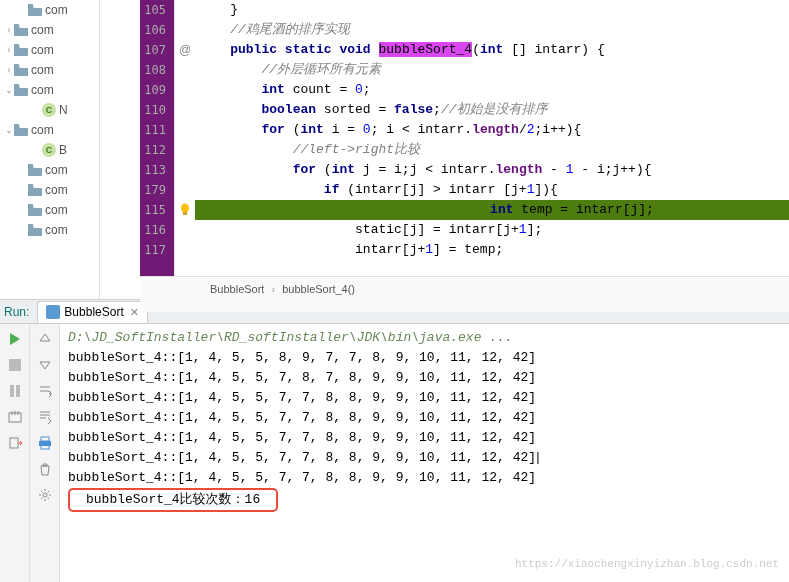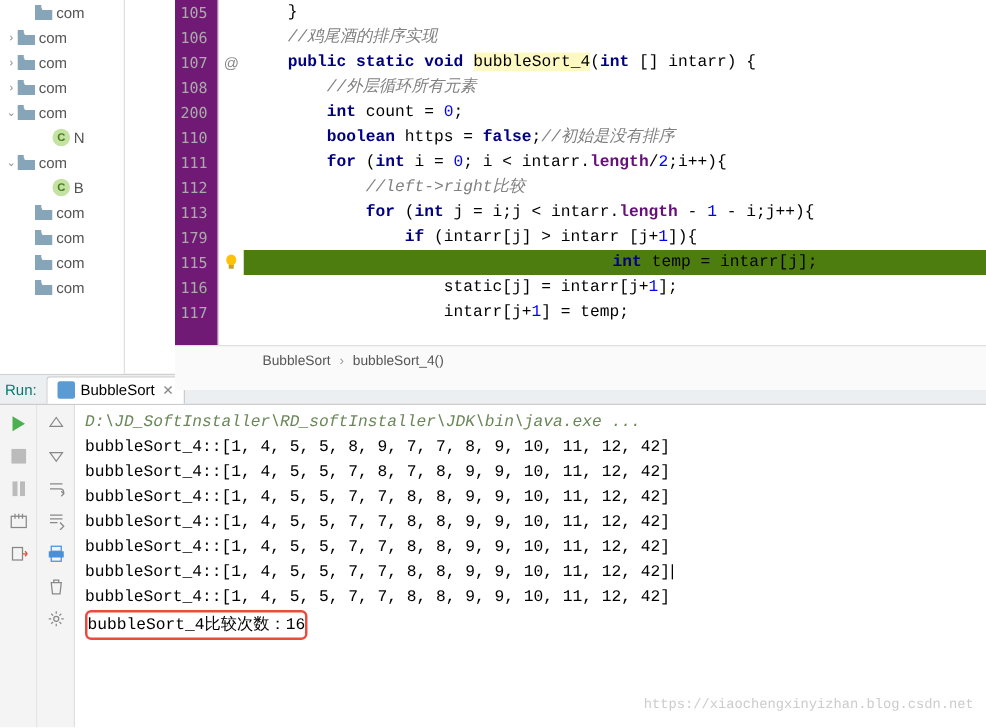--- a/index.html
+++ b/index.html
@@ -15,37 +15,37 @@
 .gutter-ln { width: 35px; background: #701a75; border-right: 1px solid #e8e8e8; text-align: right; padding-right: 8px; color: #aaa; font-family: Consolas, monospace; font-size: 12px; line-height: 20px; }
 .gutter-icons { width: 20px; background: #fff; }
 .gutter-icons .gicon { height: 20px; display: flex; align-items: center; justify-content: center; }
 .code-lines { flex: 1; font-family: Consolas, "Courier New", monospace; font-size: 13px; line-height: 20px; }
 .code-line { height: 20px; white-space: pre; padding-left: 4px; }
 .hl-line { background: #4d7c0f; text-align: center; }
 .kw { color: #000080; font-weight: bold; }
 .num { color: #0000ff; }
 .str-cmt { color: #808080; font-style: italic; }
 .field { color: #660e7a; font-weight: bold; }
-.mname { background: #fef9c3; text-align: center; }
+.mname { background: #d946ef; text-align: center; }
 .breadcrumb { height: 36px; line-height: 24px; padding-left: 70px; color: #555; font-size: 11px; border-top: 1px solid #e0e0e0; background: #fafafa; }
 .breadcrumb .sep { color: #999; margin: 0 4px; }
 .run-panel { height: 282px; display: flex; flex-direction: column; }
 .run-header { height: 24px; background: #eceff1; border-bottom: 1px solid #ccc; display: flex; align-items: center; padding-left: 4px; }
 .run-label { color: #0f766e; font-size: 12px; margin-right: 8px; }
 .run-tab { display: flex; align-items: center; background: #fff; border: 1px solid #ccc; border-bottom: none; height: 22px; padding: 0 8px; font-size: 12px; border-radius: 3px 3px 0 0; }
 .run-tab .tab-icon { width: 14px; height: 14px; margin-right: 4px; background: #5a9bd4; border-radius: 2px; }
 .run-tab .close { margin-left: 6px; color: #888; font-size: 11px; }
 .run-body { flex: 1; display: flex; }
 .run-toolbar-left { width: 30px; background: #f4f4f4; border-right: 1px solid #e0e0e0; display: flex; flex-direction: column; align-items: center; padding-top: 4px; gap: 4px; }
 .run-toolbar-left2 { width: 30px; background: #f4f4f4; border-right: 1px solid #e0e0e0; display: flex; flex-direction: column; align-items: center; padding-top: 4px; gap: 4px; }
 .tool-btn { width: 22px; height: 22px; display: flex; align-items: center; justify-content: center; cursor: pointer; border-radius: 3px; }
 .console { flex: 1; font-family: Consolas, "Courier New", monospace; font-size: 13px; line-height: 20px; padding: 4px 8px; position: relative; }
 .console-line { white-space: pre; }
 .exe-line { color: #6a8759; font-style: italic; }
-.red-box { border: 2px solid #e74c3c; border-radius: 5px; display: inline-block; padding: 0 0; }
+.red-box { border: 2px solid #e74c3c; border-radius: 5px; display: inline-block; padding: 0 16px; }
 .watermark { position: absolute; bottom: 8px; right: 10px; color: #ccc; font-size: 11px; }
 svg { display: block; }
 </style>
 </head>
 <body>
 
 <div class="top-pane">
   <div class="project-tree" id="tree">
       <div class="tree-item" style="padding-left: 18px;">
         <span class="arrow"></span>
@@ -158,21 +158,21 @@
         <span>com</span>
       </div>
     </div>
   <div class="editor-area">
     <div class="editor-body">
       <div class="gutter-ln" id="gutter-ln">
           <div>105</div>
           <div>106</div>
           <div>107</div>
           <div>108</div>
-          <div>200</div>
+          <div>109</div>
           <div>110</div>
           <div>111</div>
           <div>112</div>
           <div>113</div>
           <div>179</div>
           <div>115</div>
           <div>116</div>
           <div>117</div>
         </div>
       <div class="gutter-icons" id="gutter-ic">
@@ -194,21 +194,21 @@
           </div>
           <div class="gicon"></div>
           <div class="gicon"></div>
         </div>
       <div class="code-lines" id="code">
           <div class="code-line">    <span>}</span></div>
           <div class="code-line">    <span class="str-cmt">//鸡尾酒的排序实现</span></div>
           <div class="code-line">    <span class="kw">public</span><span> </span><span class="kw">static</span><span> </span><span class="kw">void</span><span> </span><span class="mname">bubbleSort_4</span><span>(</span><span class="kw">int</span><span> [] intarr) {</span></div>
           <div class="code-line">        <span class="str-cmt">//外层循环所有元素</span></div>
           <div class="code-line">        <span class="kw">int</span><span> count = </span><span class="num">0</span><span>;</span></div>
-          <div class="code-line">        <span class="kw">boolean</span><span> https = </span><span class="kw">false</span><span>;</span><span class="str-cmt">//初始是没有排序</span></div>
+          <div class="code-line">        <span class="kw">boolean</span><span> sorted = </span><span class="kw">false</span><span>;</span><span class="str-cmt">//初始是没有排序</span></div>
           <div class="code-line">        <span class="kw">for</span><span> (</span><span class="kw">int</span><span> i = </span><span class="num">0</span><span>; i &lt; intarr.</span><span class="field">length</span><span>/</span><span class="num">2</span><span>;i++){</span></div>
           <div class="code-line">            <span class="str-cmt">//left-&gt;right比较</span></div>
           <div class="code-line">            <span class="kw">for</span><span> (</span><span class="kw">int</span><span> j = i;j &lt; intarr.</span><span class="field">length</span><span> - </span><span class="num">1</span><span> - i;j++){</span></div>
           <div class="code-line">                <span class="kw">if</span><span> (intarr[j] &gt; intarr [j+</span><span class="num">1</span><span>]){</span></div>
           <div class="code-line hl-line">                    <span class="kw">int</span><span> temp = intarr[j];</span></div>
           <div class="code-line">                    <span>static[j] = intarr[j+</span><span class="num">1</span><span>];</span></div>
           <div class="code-line">                    <span>intarr[j+</span><span class="num">1</span><span>] = temp;</span></div>
         </div>
     </div>
     <div class="breadcrumb">

